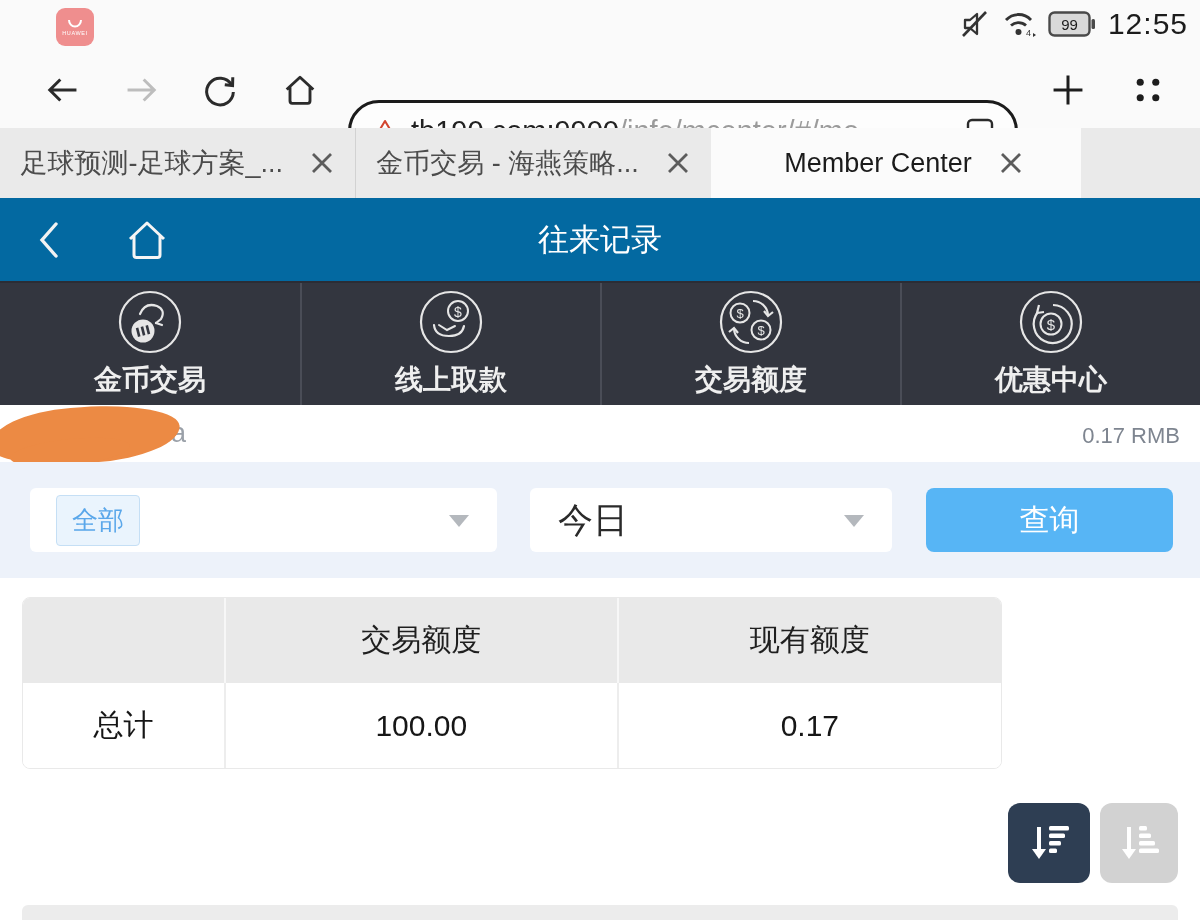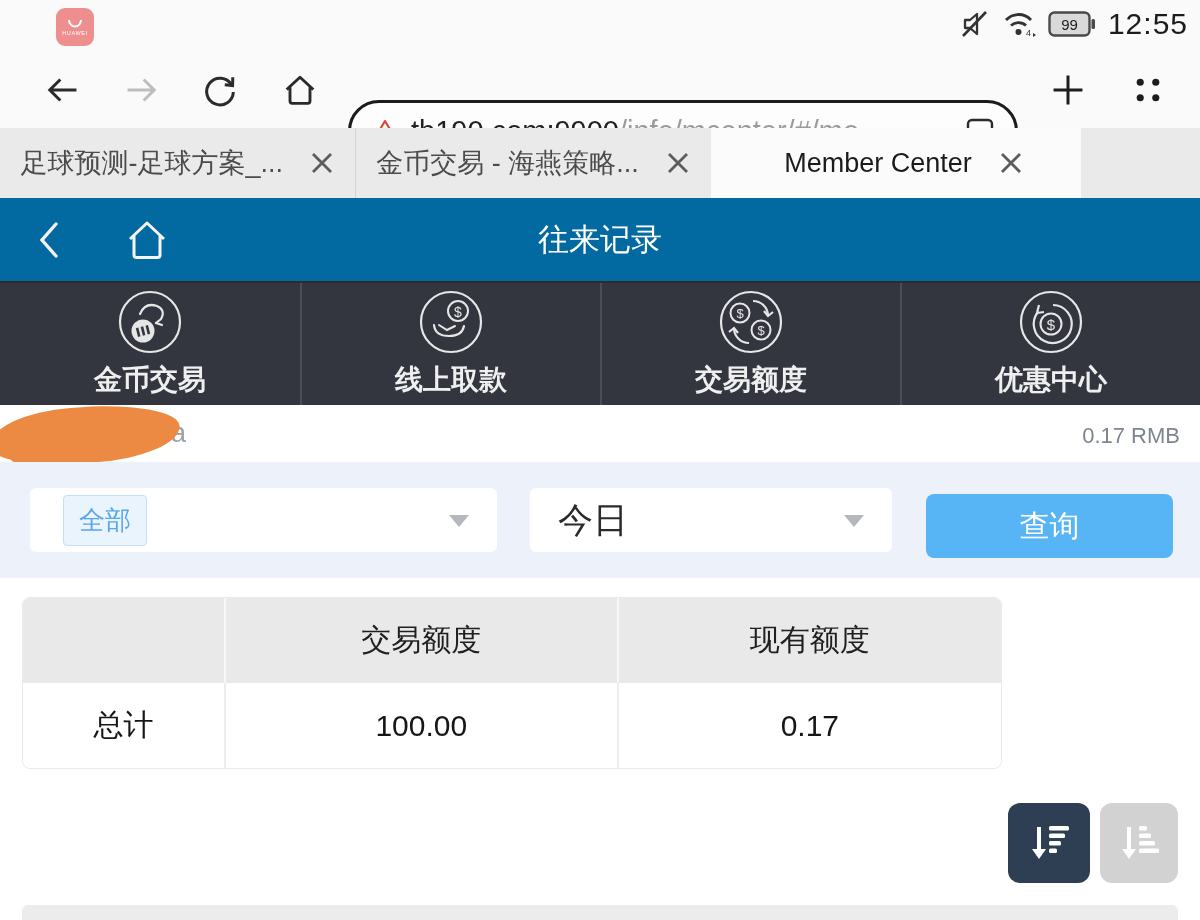--- a/index.html
+++ b/index.html
@@ -54,31 +54,31 @@
                  border-radius:46% 54% 48% 52% / 62% 48% 58% 42%; transform:rotate(-4deg); }
   .marker-blob2 { position:absolute; left:10px; top:34px; width:120px; height:26px; background:#ec8a44;
                   border-radius:50%; transform:rotate(-6deg); }
   .balance-text { position:absolute; right:20px; top:0; height:61px; display:flex; align-items:center;
                   font-size:22px; color:#7e8590; }
 
   
   .filter-section { position:absolute; top:462px; left:0; width:1200px; height:116px; background:#edf2fa; }
   .select-box { position:absolute; top:26px; height:64px; background:#ffffff; border-radius:6px;
                 display:flex; align-items:center; }
-  .select-type { left:30px; width:467px; padding-left:33px; }
+  .select-type { left:30px; width:467px; padding-left:26px; }
   .select-date { left:530px; width:362px; padding-left:28px; }
   .type-chip { padding:7px 15px; background:#eaf4fd; border:1px solid #c5dff5; border-radius:4px;
                color:#5aa7ea; font-size:26px; }
   .date-value { font-size:35px; color:#2a2a2a; }
   .caret-down { position:absolute; right:28px; top:27px; width:0; height:0;
                 border-left:10px solid transparent; border-right:10px solid transparent;
                 border-top:12px solid #b4b8bd; }
   .query-button { position:absolute; left:926px; top:26px; width:247px; height:64px; background:#57b5f5;
                   border:none; border-radius:8px; color:#ffffff; font-size:30px;
-                  font-family:"Liberation Sans","DejaVu Sans",sans-serif; display:flex; align-items:center; justify-content:center;margin-top:6px; }
+                  font-family:"Liberation Sans","DejaVu Sans",sans-serif; display:flex; align-items:center; justify-content:center; }
 
   
   .summary-table { position:absolute; left:22px; top:597px; width:980px; border-radius:8px; overflow:hidden;
                    border:1px solid #e9e9e9; }
   .t-row { display:flex; height:85px; }
   .t-head { background:#e9e9e9; }
   .t-body { background:#ffffff; }
   .t-cell { display:flex; align-items:center; justify-content:center; font-size:30px; color:#161616; }
   .t-c1 { width:238px; }
   .t-c2 { width:465px; }

